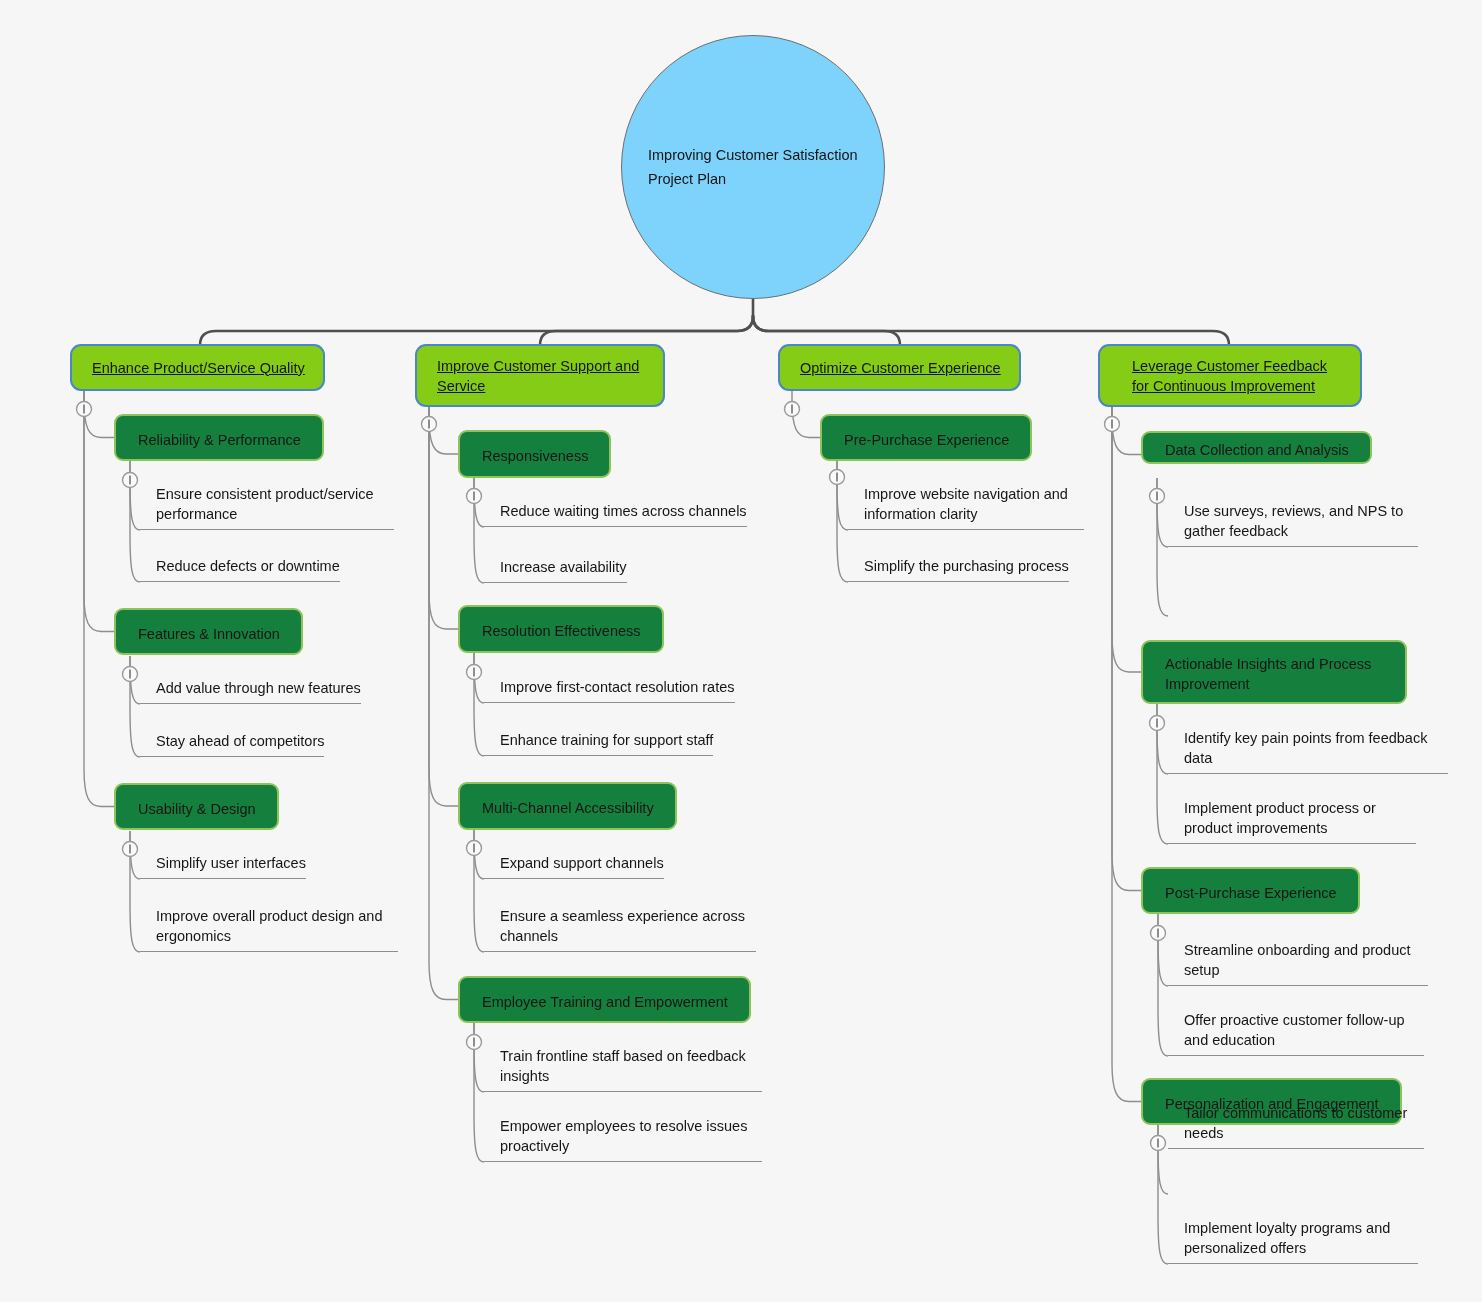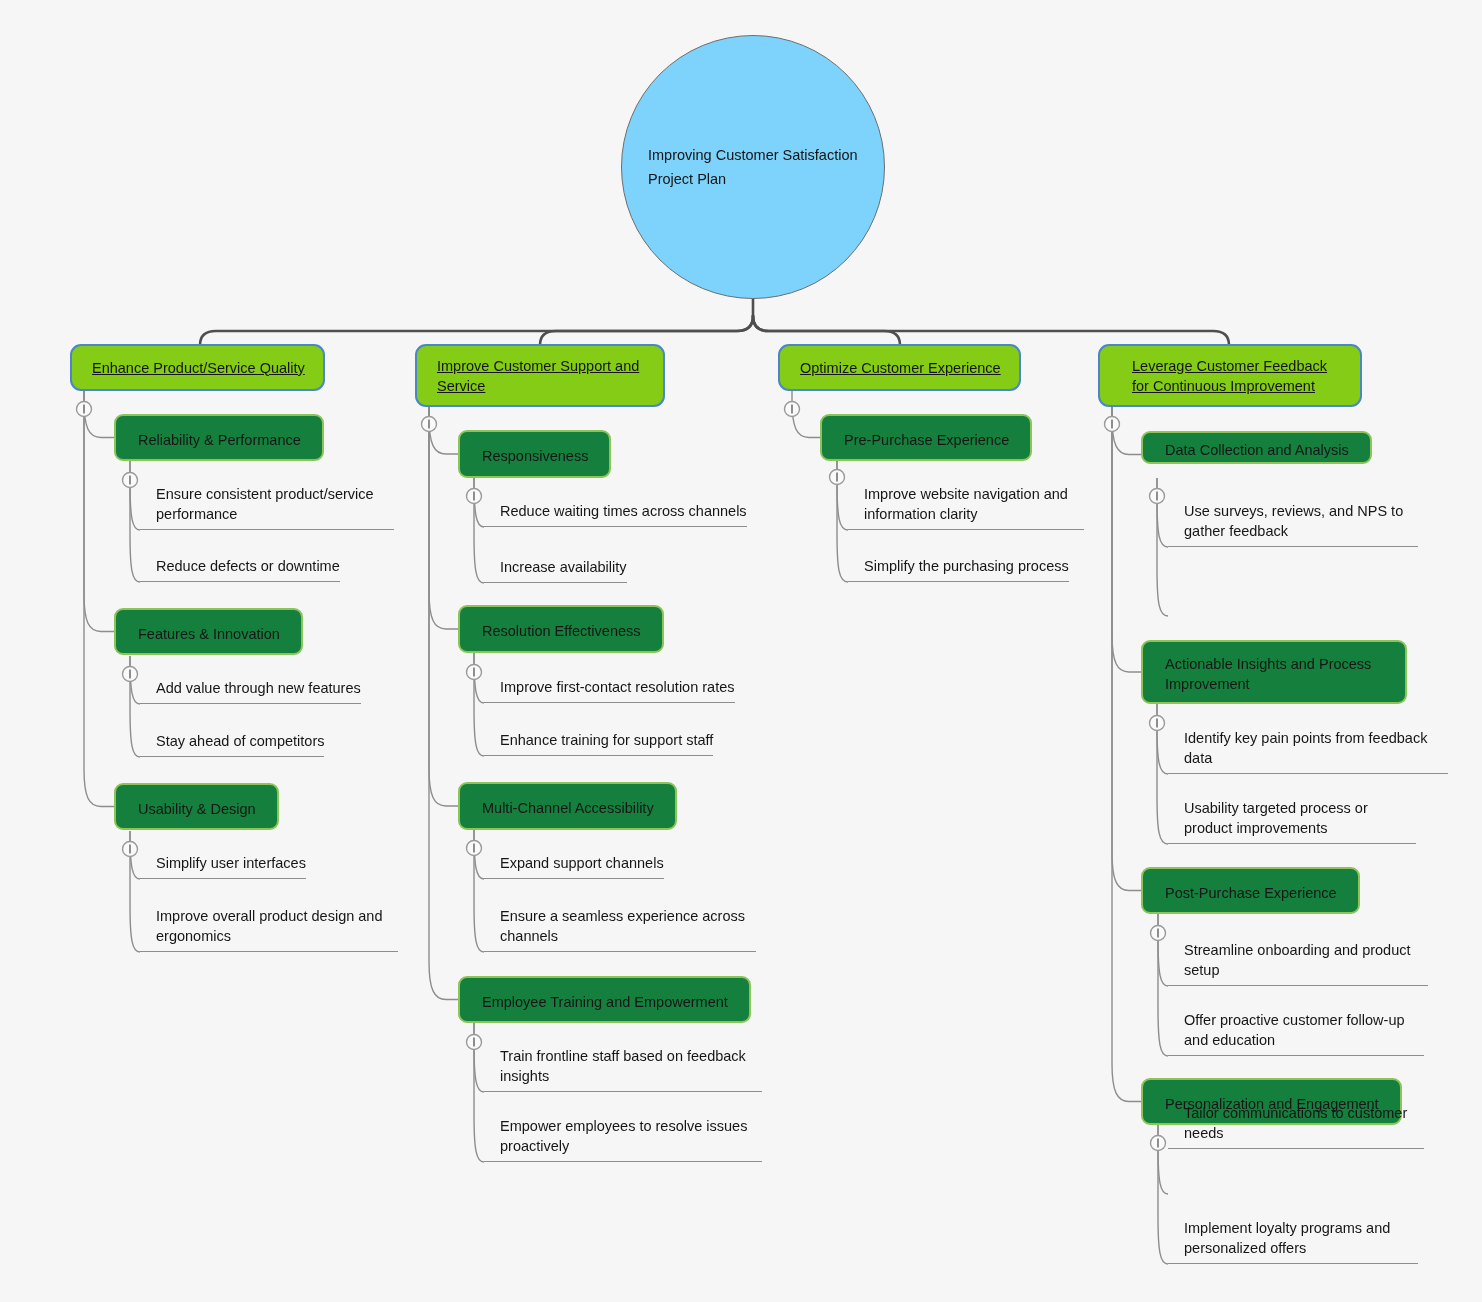--- a/index.html
+++ b/index.html
@@ -221,19 +221,19 @@
   <div class="leaf" style="left:484px;top:853px;">Expand support channels</div>
   <div class="leaf" style="left:484px;top:906px;width:272px;">Ensure a seamless experience across channels</div>
   <div class="leaf" style="left:484px;top:1046px;width:278px;">Train frontline staff based on feedback insights</div>
   <div class="leaf" style="left:484px;top:1116px;width:278px;">Empower employees to resolve issues proactively</div>
 
   <div class="leaf" style="left:848px;top:484px;width:236px;">Improve website navigation and information clarity</div>
   <div class="leaf" style="left:848px;top:556px;">Simplify the purchasing process</div>
 
   <div class="leaf" style="left:1168px;top:501px;width:250px;">Use surveys, reviews, and NPS to gather feedback</div>
   <div class="leaf" style="left:1168px;top:728px;width:280px;">Identify key pain points from feedback data</div>
-  <div class="leaf" style="left:1168px;top:798px;width:248px;">Usability targeted process or product improvements</div>
+  <div class="leaf" style="left:1168px;top:798px;width:248px;">Implement product process or product improvements</div>
   <div class="leaf" style="left:1168px;top:940px;width:260px;">Streamline onboarding and product setup</div>
   <div class="leaf" style="left:1168px;top:1010px;width:256px;">Offer proactive customer follow-up and education</div>
   <div class="leaf" style="left:1168px;top:1087px;width:256px;margin-top:16px;">Tailor communications to customer needs</div>
   <div class="leaf" style="left:1168px;top:1218px;width:250px;">Implement loyalty programs and personalized offers</div>
 
 </div>
 
 </body></html>

